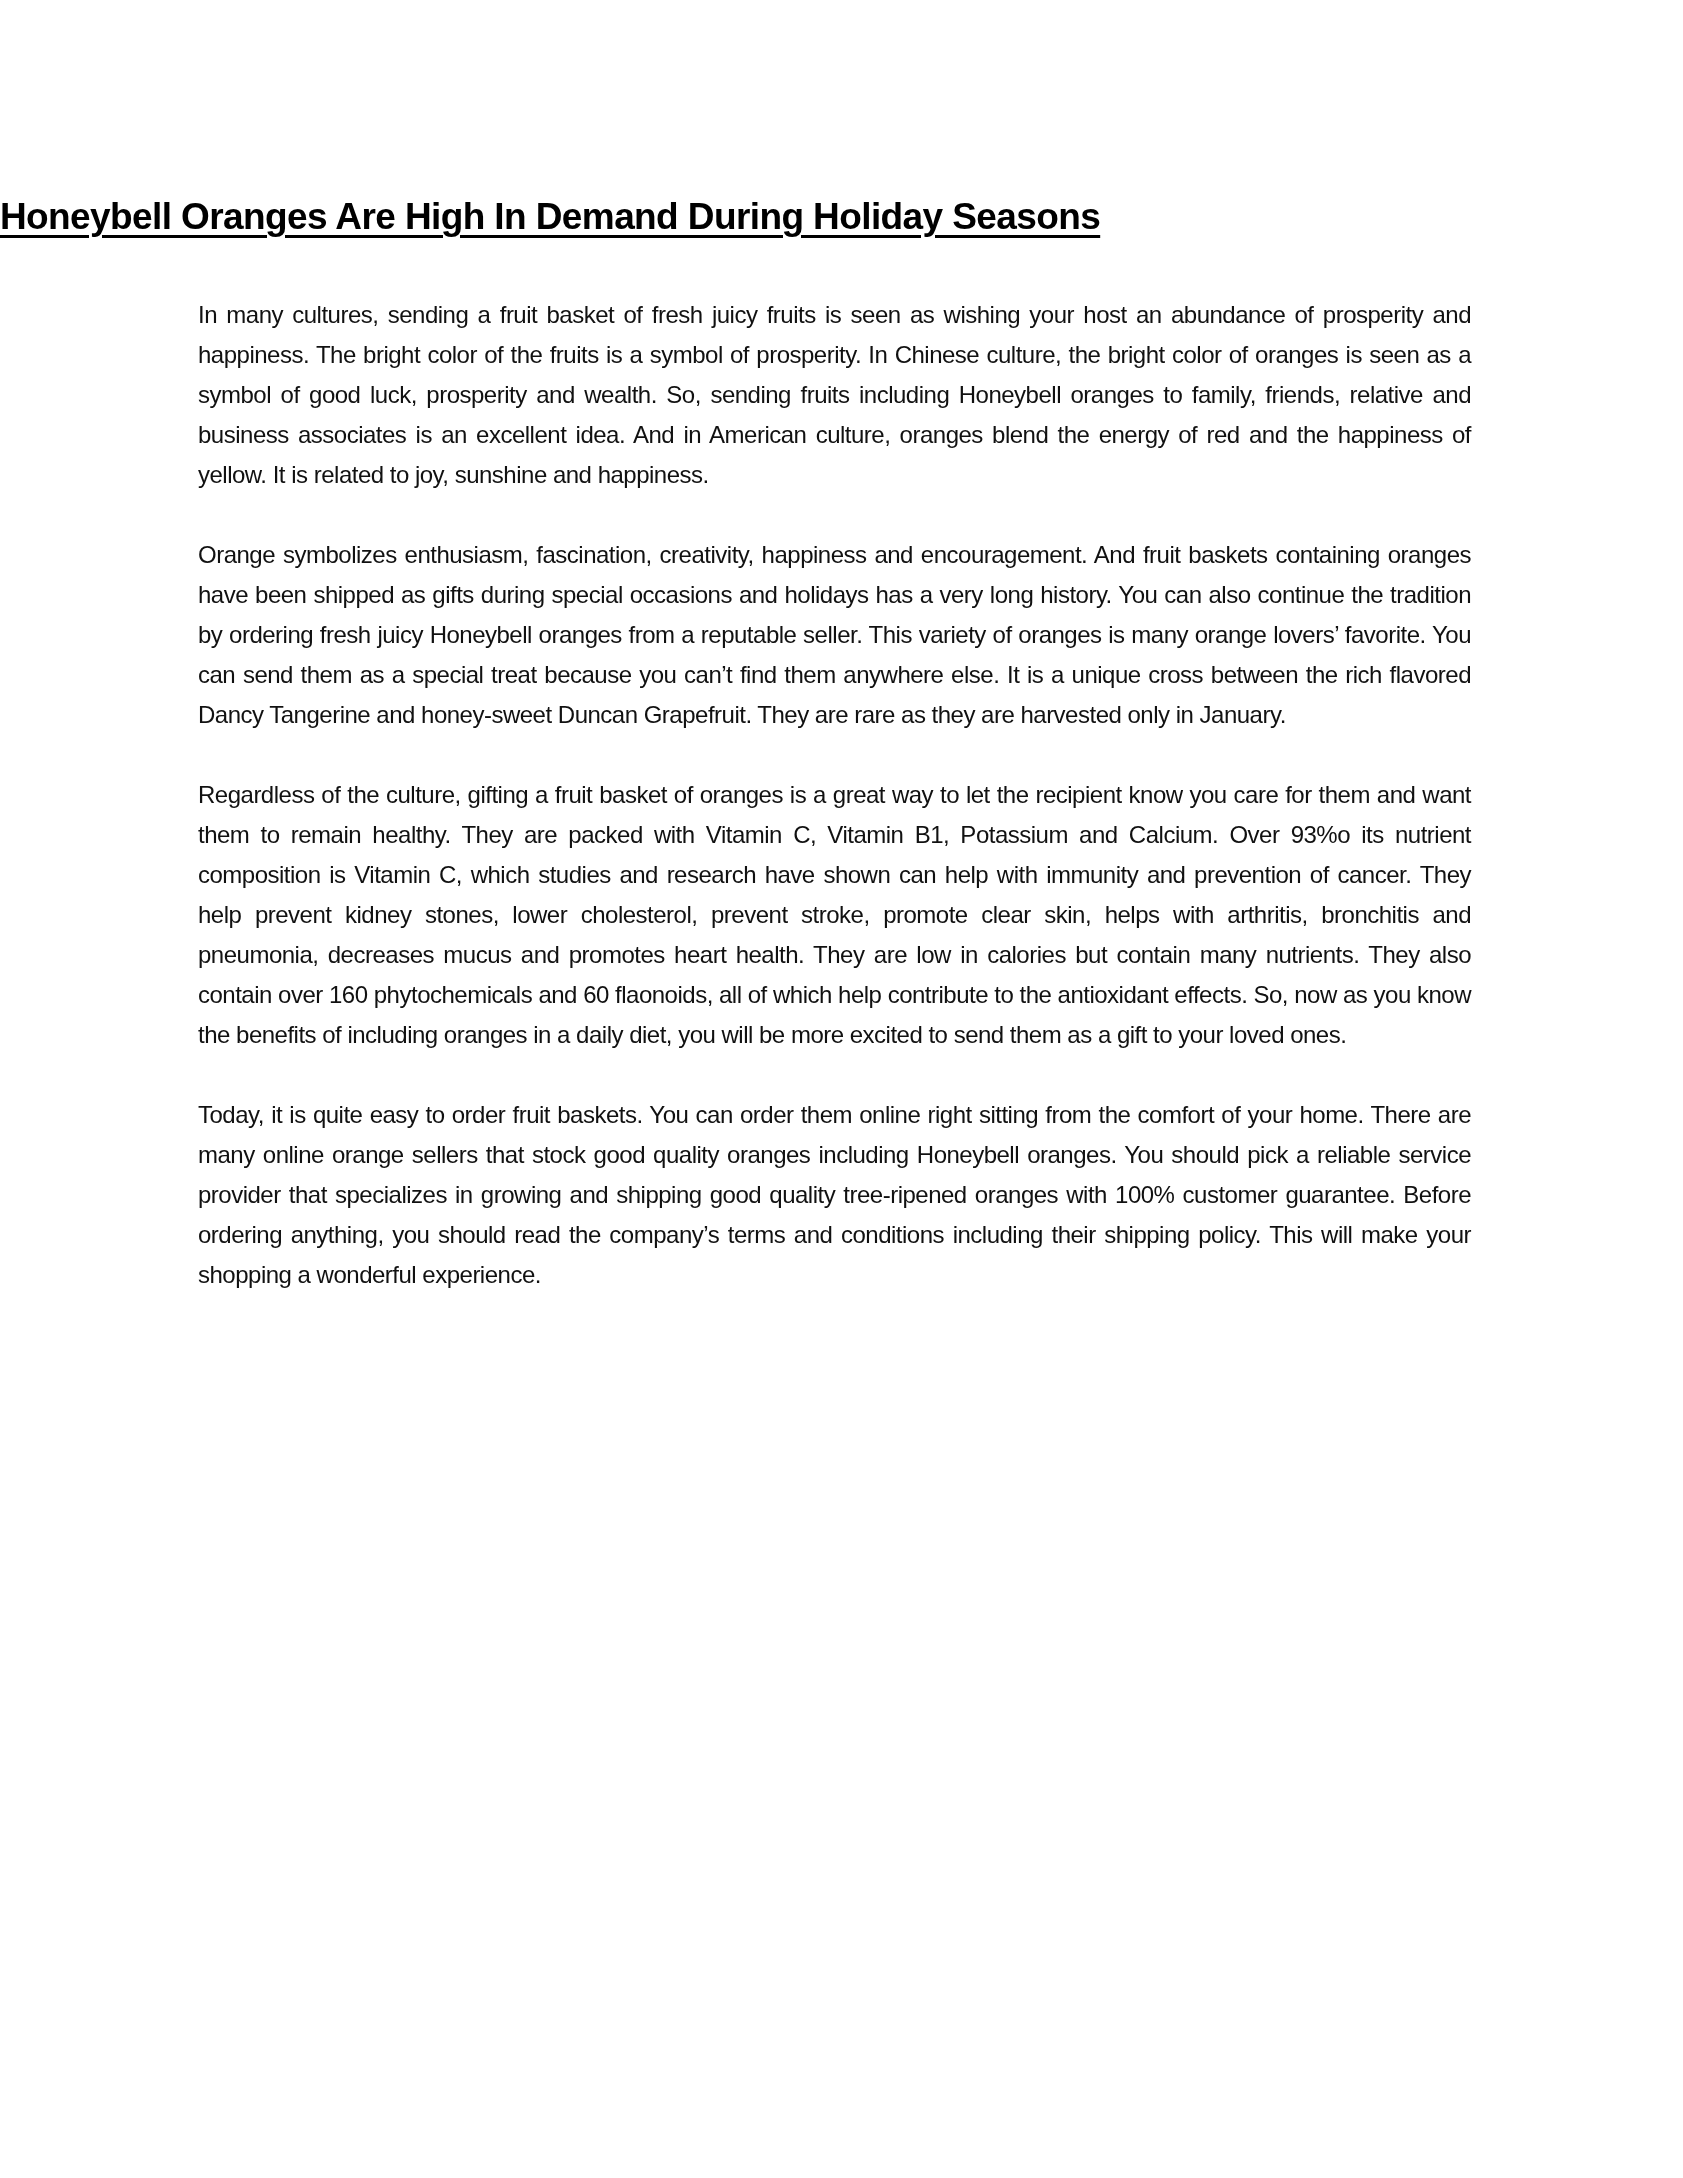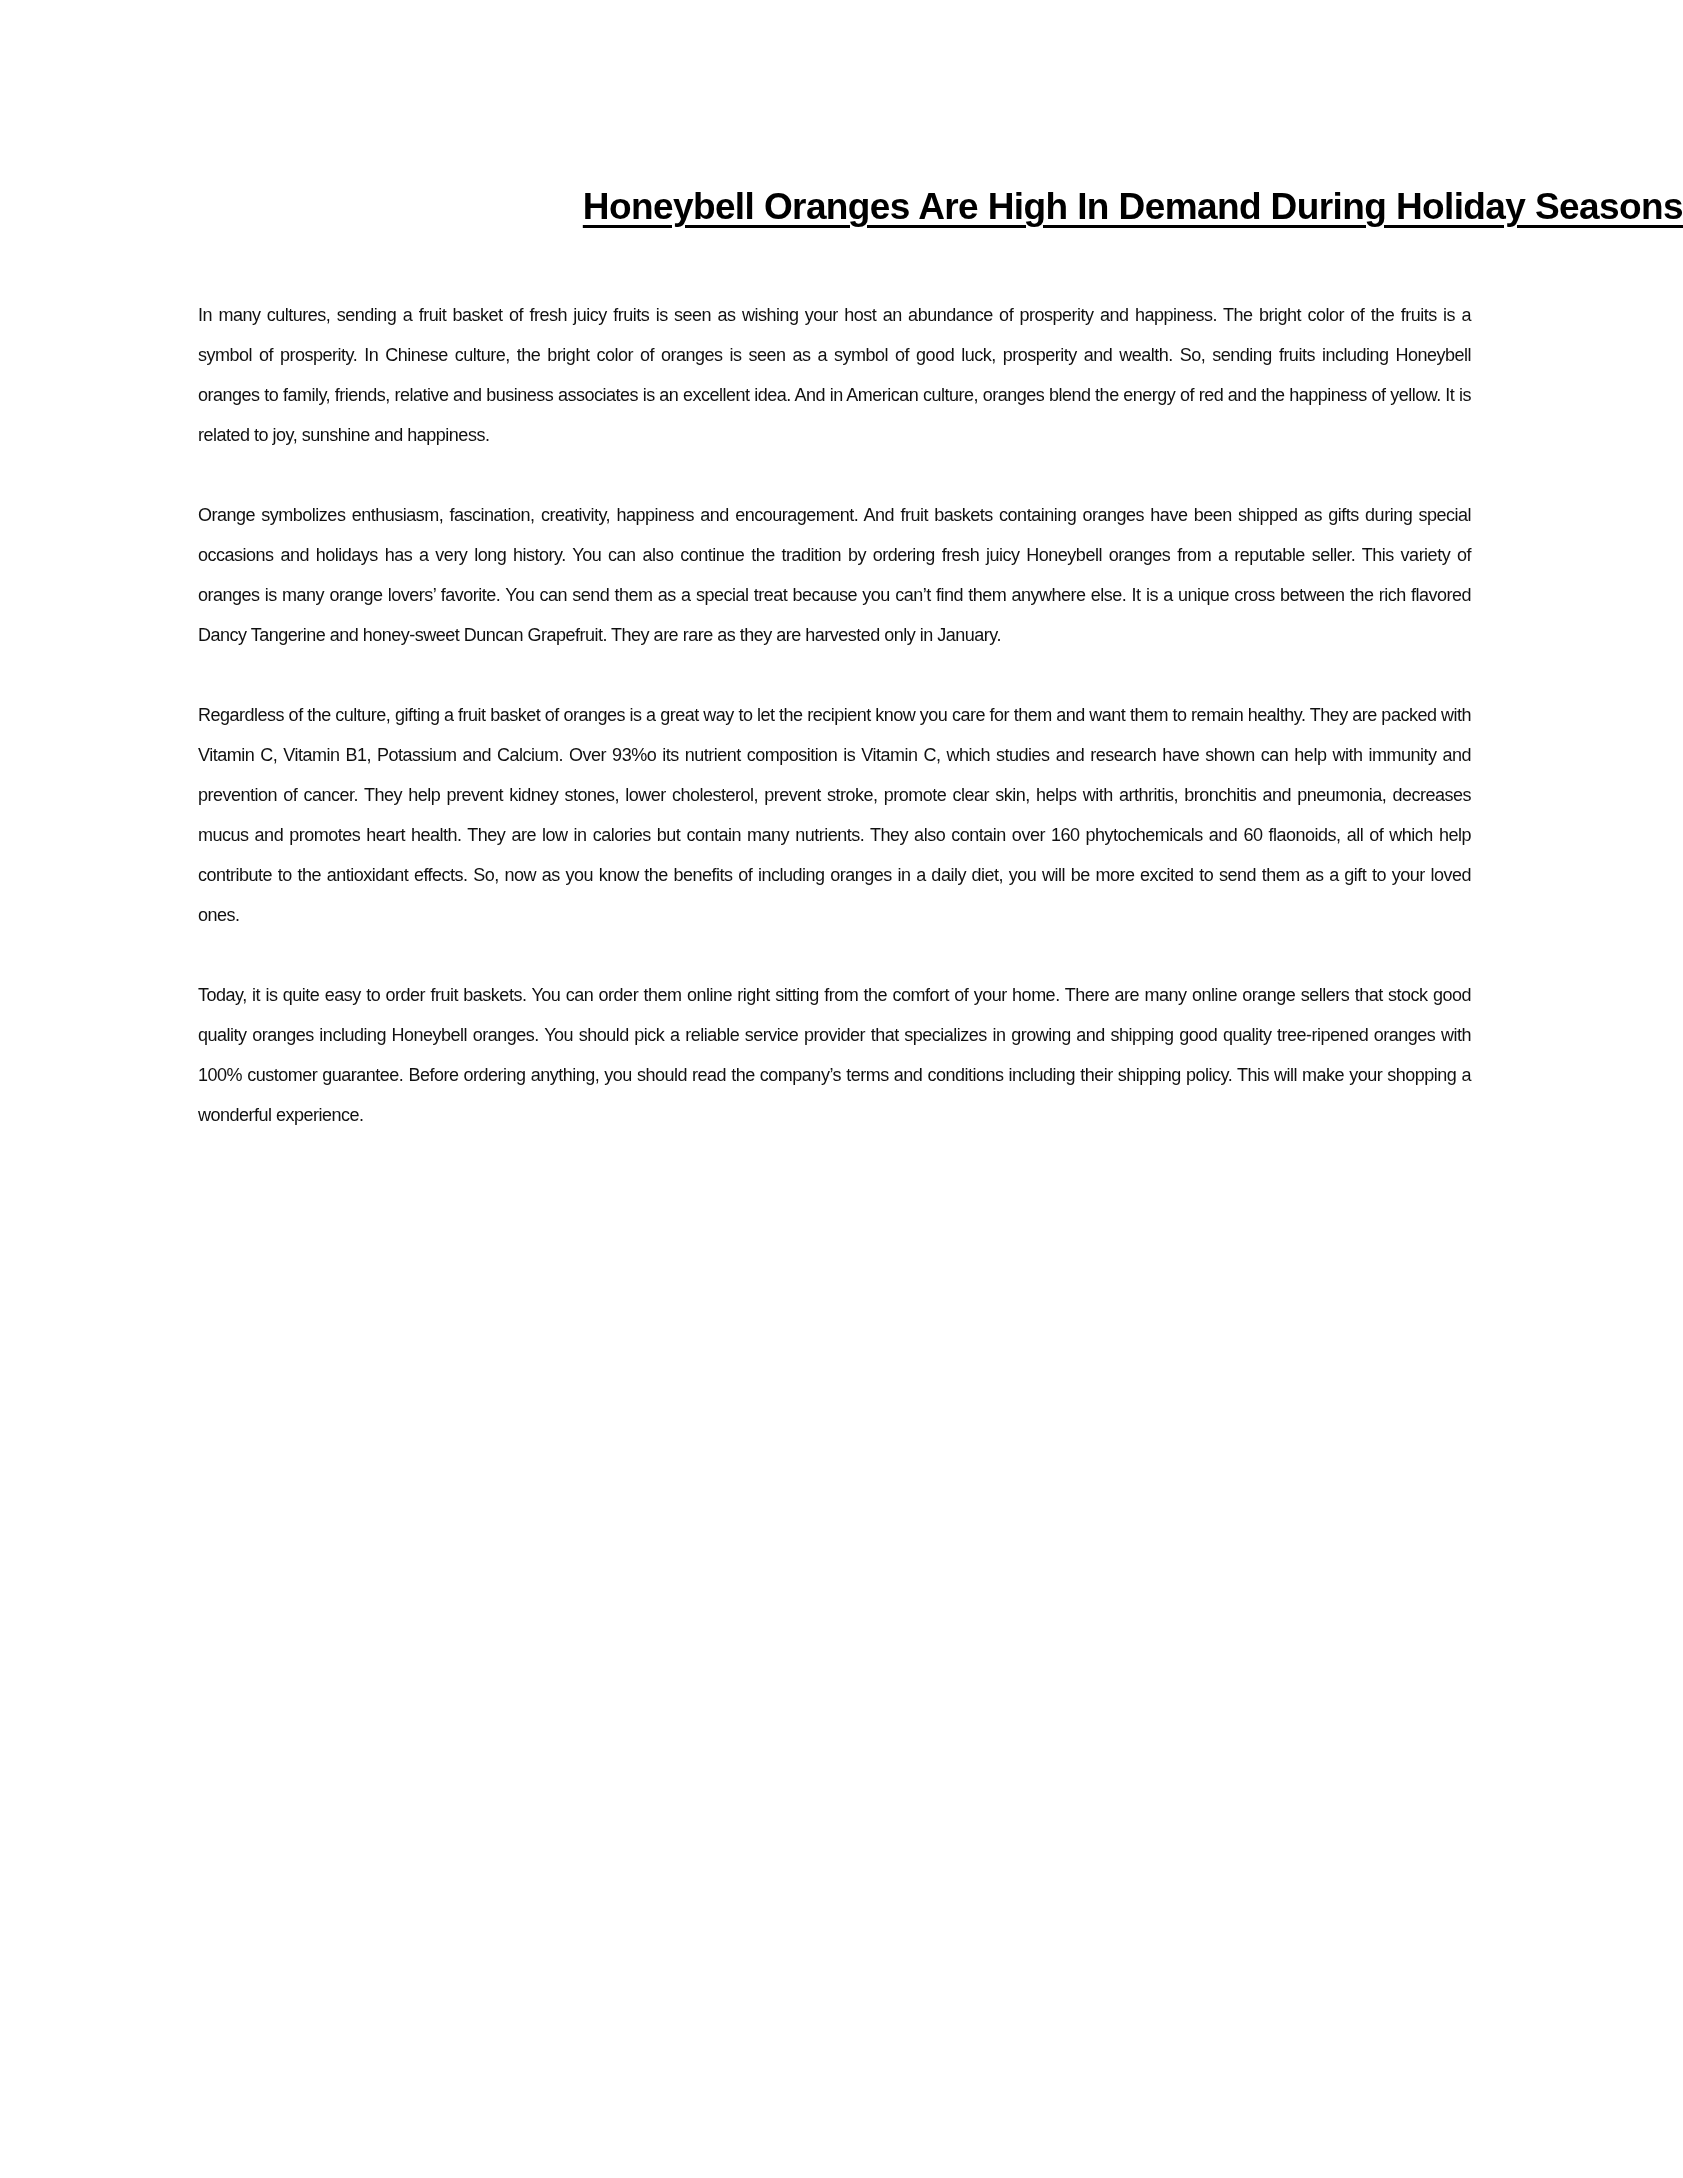--- a/index.html
+++ b/index.html
@@ -1,34 +1,34 @@
 <!DOCTYPE html>
 <html><head>
 <meta charset="utf-8">
 <style>
   html, body { margin: 0; padding: 0; background: #ffffff; }
   body { width: 1683px; height: 2178px; position: relative; overflow: hidden; }
   .page {
     position: absolute; left: 0; top: 0; width: 1683px; height: 2178px; background: #ffffff;
   }
   .title {
-    position: absolute; left: 0; width: 1683px; top: 186px;
-    text-align: right;
+    position: absolute; left: 0; width: 1683px; top: 196px;
+    text-align: left;
     font-family: "Liberation Sans", sans-serif;
     font-weight: bold;
     font-size: 37px;
     letter-spacing: -0.6px;
     color: #000;
     margin: 0;
   }
   .title span { text-decoration: underline; text-decoration-thickness: 3px; text-underline-offset: 6px; }
   .body {
     position: absolute; left: 198px; width: 1273px; top: 295px;
     font-family: "Liberation Sans", sans-serif;
-    font-size: 18px;
+    font-size: 24px;
     line-height: 40px;
     color: #111;
     text-align: justify;
     letter-spacing: -0.5px;
     word-spacing: 0px;
   }
   .body p { margin: 0 0 40px 0; }
 </style>
 </head>
 <body>

